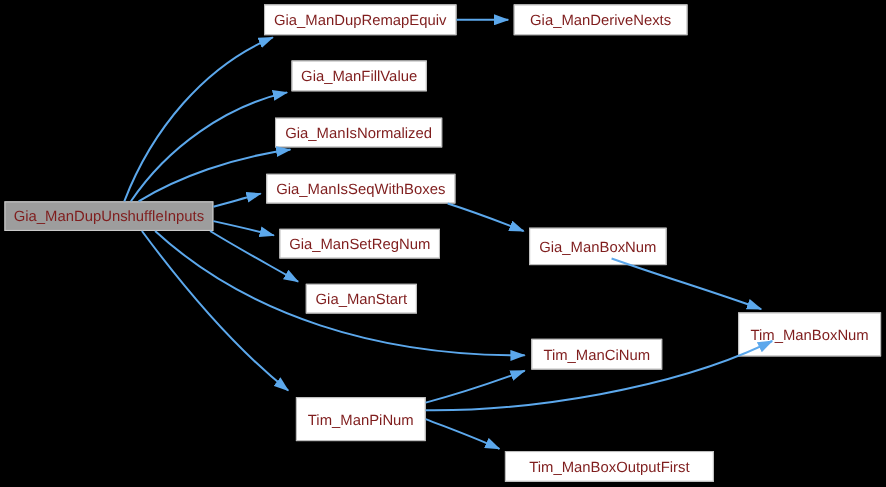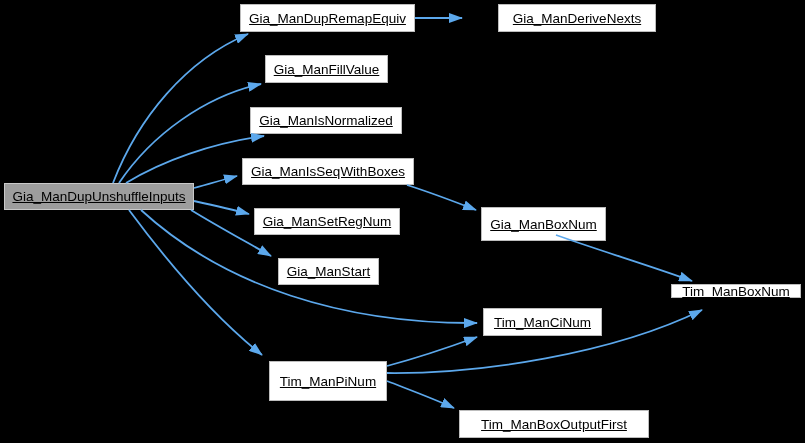--- a/index.html
+++ b/index.html
@@ -13,25 +13,24 @@
   #edge-layer{
     position:absolute;left:0;top:0;z-index:2;
     pointer-events:none;
   }
   .node{
     position:absolute;z-index:1;
     display:flex;align-items:center;justify-content:center;
     box-sizing:border-box;
     background:#fff;
     border:1.4px solid #bdbdbd;
-    color:#000000;
+    color:#7f1d1d;
     font-size:13.5px;
     white-space:nowrap;
     cursor:pointer;
-    text-decoration:underline;
   }
   .node.root{
     background:#9d9d9d;
     border-color:#c9c9c9;
   }
 </style>
 </head>
 <body>
 
 <div id="canvas" style="background: rgb(0, 0, 0);">
@@ -54,25 +53,25 @@
         <path d="M407,185 C432,193 453,201 476,210" fill="none" stroke="#5ca8ec" stroke-width="1.8" marker-end="url(#arrowhead)"></path>
         <path d="M556,235 C601,251 651,266 692,281" fill="none" stroke="#5ca8ec" stroke-width="1.8" marker-end="url(#arrowhead)"></path>
         <path d="M387,366 C417,358 447,348 477,337" fill="none" stroke="#5ca8ec" stroke-width="1.8" marker-end="url(#arrowhead)"></path>
         <path d="M387,373 C480,374 612,354 702,310" fill="none" stroke="#5ca8ec" stroke-width="1.8" marker-end="url(#arrowhead)"></path>
         <path d="M387,381 C410,390 432,398 454,408" fill="none" stroke="#5ca8ec" stroke-width="1.8" marker-end="url(#arrowhead)"></path>
       </g>
   </svg>
   <div id="node-layer">
       <div class="node root" style="left: 4px; top: 183px; width: 190px; height: 27px;">Gia_ManDupUnshuffleInputs</div>
       <div class="node" style="left: 240px; top: 4px; width: 175px; height: 28px;">Gia_ManDupRemapEquiv</div>
-      <div class="node" style="left: 467px; top: 4px; width: 158px; height: 28px; margin-left: 31px;">Gia_ManDeriveNexts</div>
+      <div class="node" style="left: 467px; top: 4px; width: 158px; height: 28px;">Gia_ManDeriveNexts</div>
       <div class="node" style="left: 265px; top: 55px; width: 123px; height: 28px;">Gia_ManFillValue</div>
       <div class="node" style="left: 250px; top: 107px; width: 152px; height: 27px;">Gia_ManIsNormalized</div>
       <div class="node" style="left: 242px; top: 158px; width: 172px; height: 27px;">Gia_ManIsSeqWithBoxes</div>
       <div class="node" style="left: 254px; top: 208px; width: 146px; height: 27px;">Gia_ManSetRegNum</div>
       <div class="node" style="left: 278px; top: 258px; width: 101px; height: 27px;">Gia_ManStart</div>
       <div class="node" style="left: 481px; top: 207px; width: 125px; height: 34px;">Gia_ManBoxNum</div>
-      <div class="node" style="left: 671px; top: 284px; width: 130px; height: 14px;">Tim_ManBoxNum</div>
+      <div class="node" style="left: 671px; top: 284px; width: 130px; height: 40px;">Tim_ManBoxNum</div>
       <div class="node" style="left: 483px; top: 308px; width: 119px; height: 28px;">Tim_ManCiNum</div>
       <div class="node" style="left: 269px; top: 361px; width: 118px; height: 40px;">Tim_ManPiNum</div>
       <div class="node" style="left: 459px; top: 410px; width: 190px; height: 28px;">Tim_ManBoxOutputFirst</div>
     </div>
 </div>
 
 </body></html>

